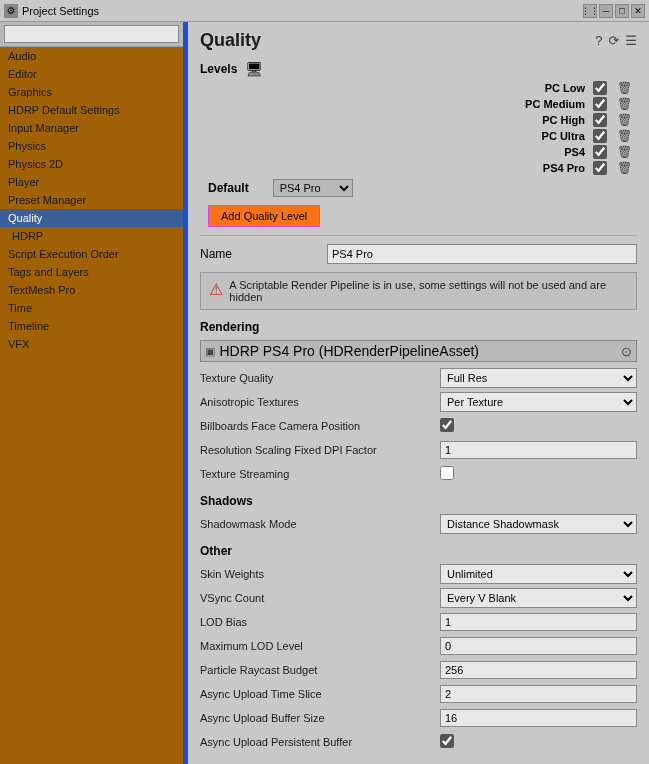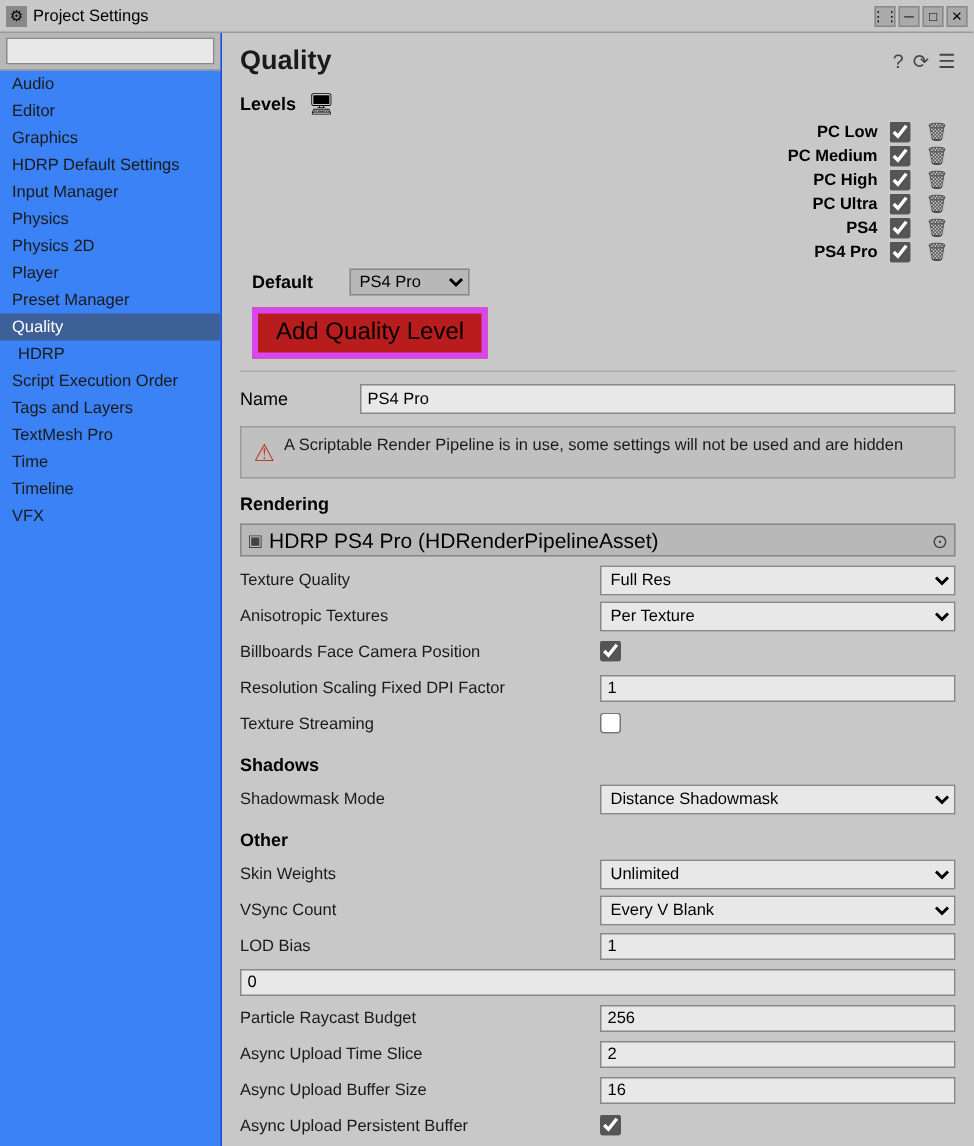--- a/index.html
+++ b/index.html
@@ -43,23 +43,23 @@
       font-size: 9px;
       cursor: pointer;
     }
     
     .main-container {
       display: flex;
       height: calc(764px - 22px);
     }
     
     .sidebar {
-      width: 148px;
-      background: #3b82f6;
-      border-right: 1px solid #1d4ed8;
+      width: 188px;
+      background: #a16207;
+      border-right: 5px solid #1d4ed8;
       overflow-y: auto;
       flex-shrink: 0;
     }
     .search-bar {
       padding: 3px 4px;
       background: #b8b8b8;
       border-bottom: 1px solid #999;
     }
     .search-input {
       width: 100%;
@@ -163,24 +163,24 @@
       font-size: 11px;
       background: #b8b8b8;
       border: 1px solid #888;
       height: 18px;
       padding: 0 2px;
       min-width: 80px;
     }
     .add-quality-btn {
       display: block;
       margin: 8px 0 8px 8px;
-      background: #b91c1c;
-      border: 4px solid #d946ef;
+      background: #f97316;
+      border: 1px solid #d946ef;
       padding: 4px 12px;
-      font-size: 16px;
+      font-size: 11px;
       cursor: pointer;
     }
     
     .separator {
       border: none;
       border-top: 1px solid #aaa;
       margin: 8px 0;
     }
     
     .prop-row {
@@ -223,20 +223,21 @@
     .section-header {
       font-weight: bold;
       font-size: 12px;
       margin: 10px 0 6px 0;
     }
     
     .name-row {
       display: flex;
       align-items: center;
       margin-bottom: 8px;
+      gap: 47px;
     }
     .name-label {
       font-size: 12px;
       font-weight: normal;
       width: 80px;
     }
     .name-input {
       flex: 1;
       height: 20px;
       background: #e8e8e8;
@@ -433,20 +434,21 @@
         </div>
         <div class="prop-row">
           <span class="prop-label">VSync Count</span>
           <div class="prop-value"><select class="prop-select"><option value="Don't Sync">Don't Sync</option><option value="Every V Blank" selected="">Every V Blank</option><option value="Every Second V Blank">Every Second V Blank</option></select></div>
         </div>
         <div class="prop-row">
           <span class="prop-label">LOD Bias</span>
           <div class="prop-value"><input type="text" class="prop-input" value="1" style=""></div>
         </div>
         <div class="prop-row">
+          <span class="prop-label">Maximum LOD Level</span>
           <div class="prop-value"><input type="text" class="prop-input" value="0" style=""></div>
         </div>
         <div class="prop-row">
           <span class="prop-label">Particle Raycast Budget</span>
           <div class="prop-value"><input type="text" class="prop-input" value="256" style=""></div>
         </div>
         <div class="prop-row">
           <span class="prop-label">Async Upload Time Slice</span>
           <div class="prop-value"><input type="text" class="prop-input" value="2" style=""></div>
         </div>

